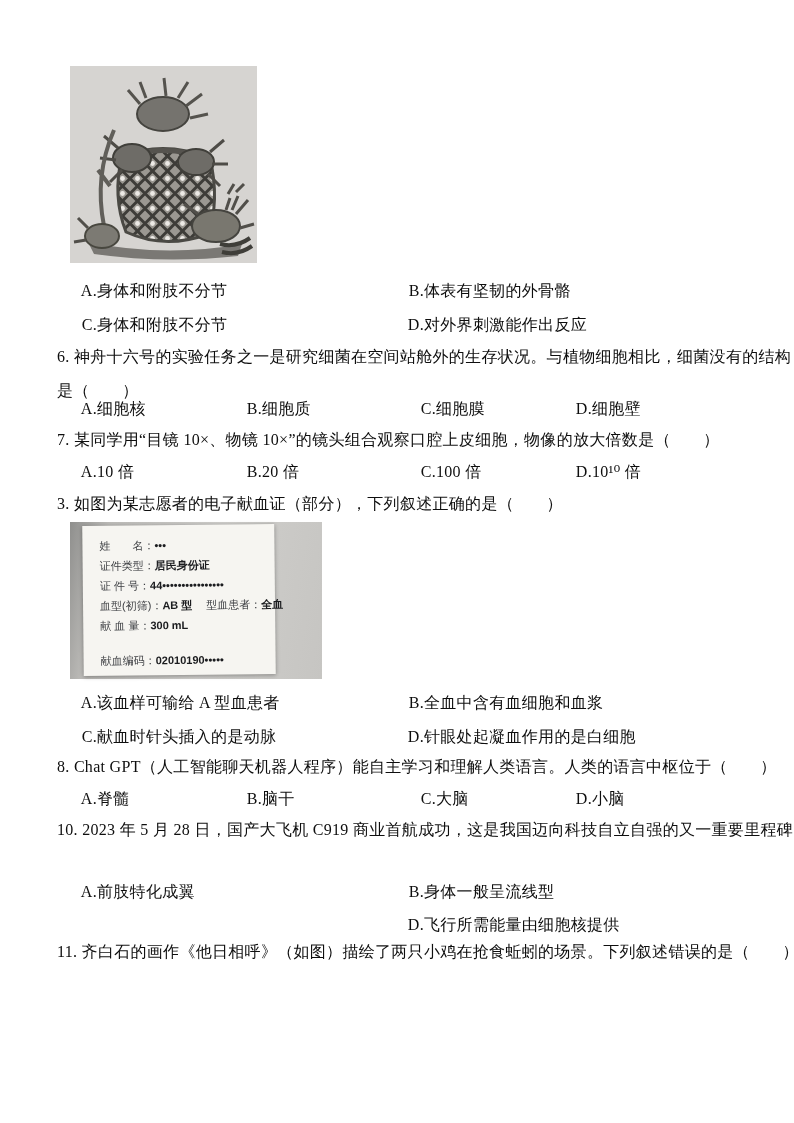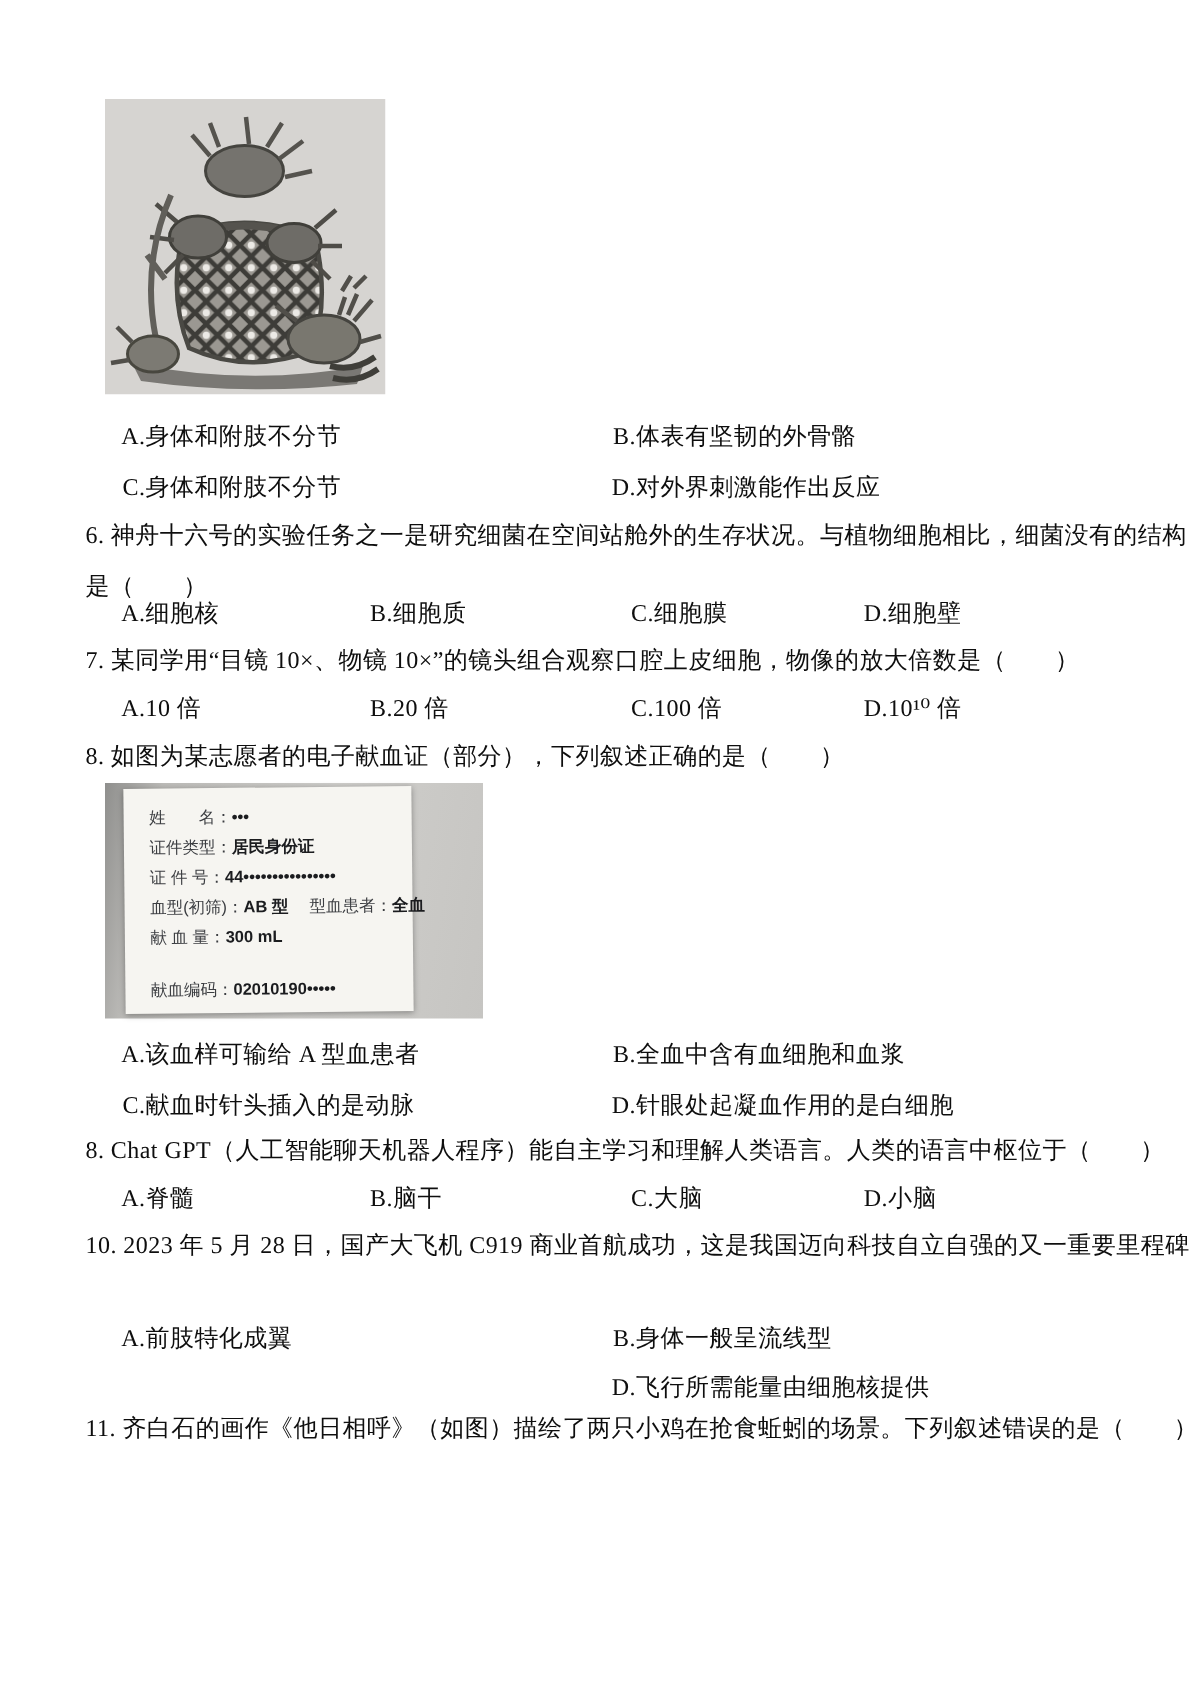--- a/index.html
+++ b/index.html
@@ -77,21 +77,21 @@
   <div class="opt" style="left:233px;top:399px"><span class="optlabel">B.</span><span>细胞质</span></div>
   <div class="opt" style="left:407px;top:399px"><span class="optlabel">C.</span><span>细胞膜</span></div>
   <div class="opt" style="left:563px;top:399px"><span class="optlabel">D.</span><span>细胞壁</span></div>
 
   <div class="line" style="left:57px;top:430px">7. 某同学用“目镜 10×、物镜 10×”的镜头组合观察口腔上皮细胞，物像的放大倍数是（　　）</div>
   <div class="opt" style="left:68px;top:462px"><span class="optlabel">A.</span><span>10 倍</span></div>
   <div class="opt" style="left:233px;top:462px"><span class="optlabel">B.</span><span>20 倍</span></div>
   <div class="opt" style="left:407px;top:462px"><span class="optlabel">C.</span><span>100 倍</span></div>
   <div class="opt" style="left:563px;top:462px"><span class="optlabel">D.</span><span>10¹⁰ 倍</span></div>
 
-  <div class="line" style="left:57px;top:494px">8. 如图为某志愿者的电子献血证（部分），下列叙述正确的是（　　）</div>
+  <div class="line" style="left:57px;top:494px">3. 如图为某志愿者的电子献血证（部分），下列叙述正确的是（　　）</div>
 
   <div class="certphoto">
     <div class="certpaper">
       <div class="certlines">
         <div><span>姓　　名：</span><span class="cval">•••</span></div>
         <div><span>证件类型：</span><span class="cval">居民身份证</span></div>
         <div><span>证 件 号：</span><span class="cval">44••••••••••••••••</span></div>
         <div><span>血型(初筛)：</span><span class="cval">AB 型</span><span class="certgap"></span><span>型血患者：</span><span class="cval">全血</span></div>
         <div><span>献 血 量：</span><span class="cval">300 mL</span></div>
         <div class="certlast"><span>献血编码：</span><span class="cval">02010190•••••</span></div>

